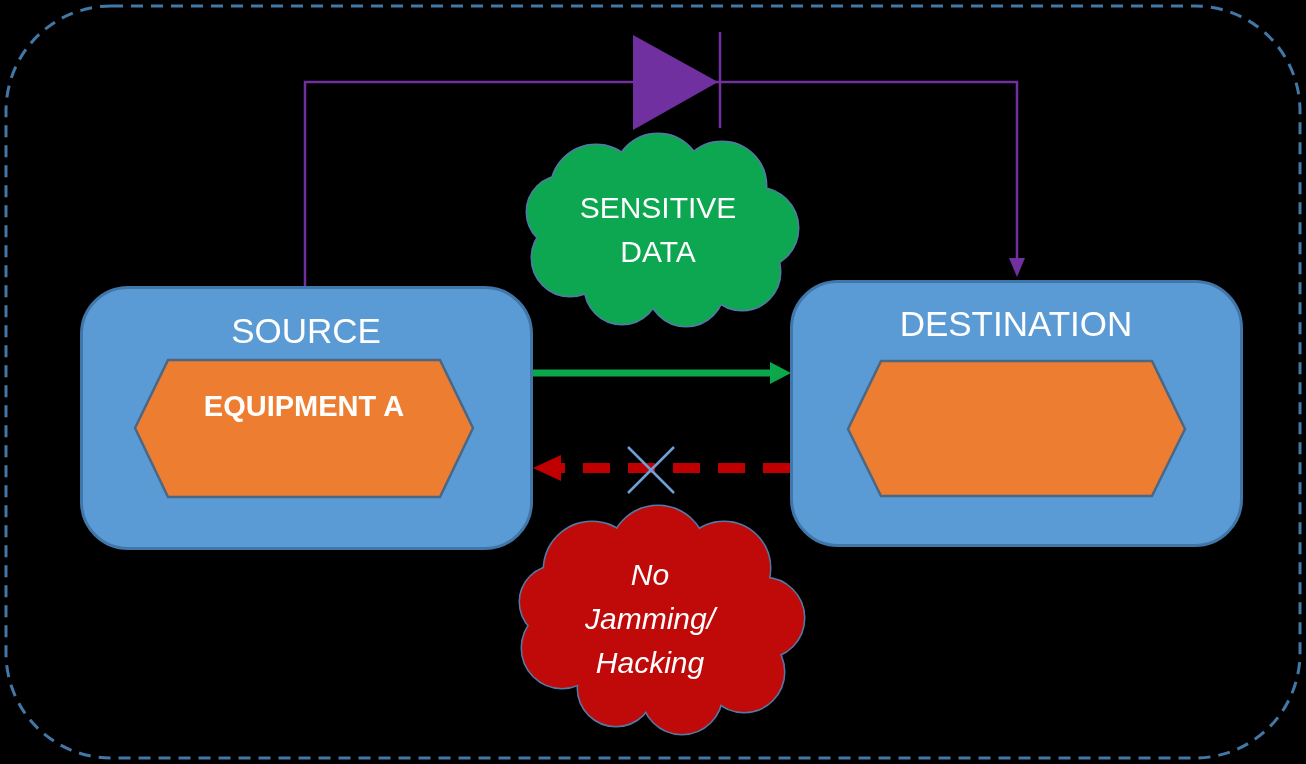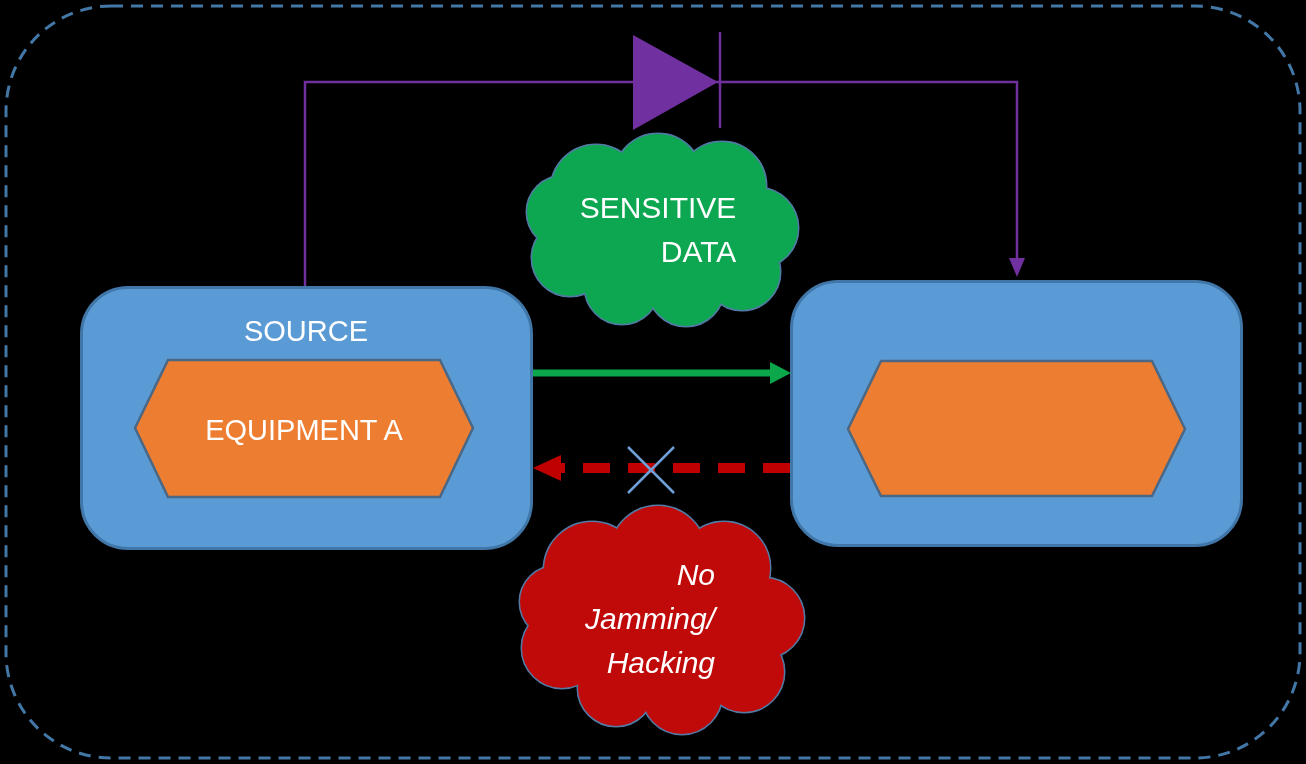--- a/index.html
+++ b/index.html
@@ -20,28 +20,28 @@
     box-sizing:border-box;
   }
   .box-source{left:80px;top:286px;width:453px;height:264px;}
   .box-destination{left:790px;top:280px;width:453px;height:267px;}
   
   .lbl{
     position:absolute;
     color:#FFFFFF;
     transform:translate(-50%,-50%);
     white-space:pre-line;
-    text-align:right;
+    text-align:center;
     line-height:1.45;
   }
-  .lbl-box-title{font-size:29px;}
+  .lbl-box-title{font-size:35px;}
   .lbl-equipment{font-size:29px;}
   .lbl-cloud{font-size:30px;line-height:44px;}
   .pos-source{left:306px;top:331px;}
-  .pos-eq-a{left:304px;top:430px;}
+  .pos-eq-a{left:304px;top:406px;font-weight:bold;}
   .pos-destination{left:1016px;top:324px;}
   .pos-eq-b{left:1016px;top:430px;}
   .pos-sensitive{left:658px;top:230px;}
   .pos-nojam{left:650px;top:619px;font-style:italic;}
   
   .cloud-outline-green circle{fill:#0CA750;stroke:#527AA5;stroke-width:3;}
   .cloud-fill-green   circle{fill:#0CA750;}
   .cloud-outline-red  circle{fill:#C00A0A;stroke:#527AA5;stroke-width:3;}
   .cloud-fill-red     circle{fill:#C00A0A;}
   .hexagon{fill:#ED7D31;stroke:#4A6785;stroke-width:2.5;}
@@ -138,18 +138,19 @@
           <circle cx="660" cy="622" r="76"></circle>
       </g>
     </g>
 
     <polygon class="hexagon" points="135,428 168,360 440,360 473,428 440,497 168,497"></polygon>
     <polygon class="hexagon" points="848,429 881,361 1152,361 1185,429 1152,496 881,496"></polygon>
   </svg>
 
   <div class="lbl lbl-box-title pos-source">SOURCE</div>
   <div class="lbl lbl-equipment pos-eq-a">EQUIPMENT A</div>
+  <div class="lbl lbl-box-title pos-destination">DESTINATION</div>
   <div class="lbl lbl-cloud pos-sensitive">SENSITIVE
 DATA</div>
   <div class="lbl lbl-cloud pos-nojam">No
 Jamming/
 Hacking</div>
 </div>
 
 </body></html>

